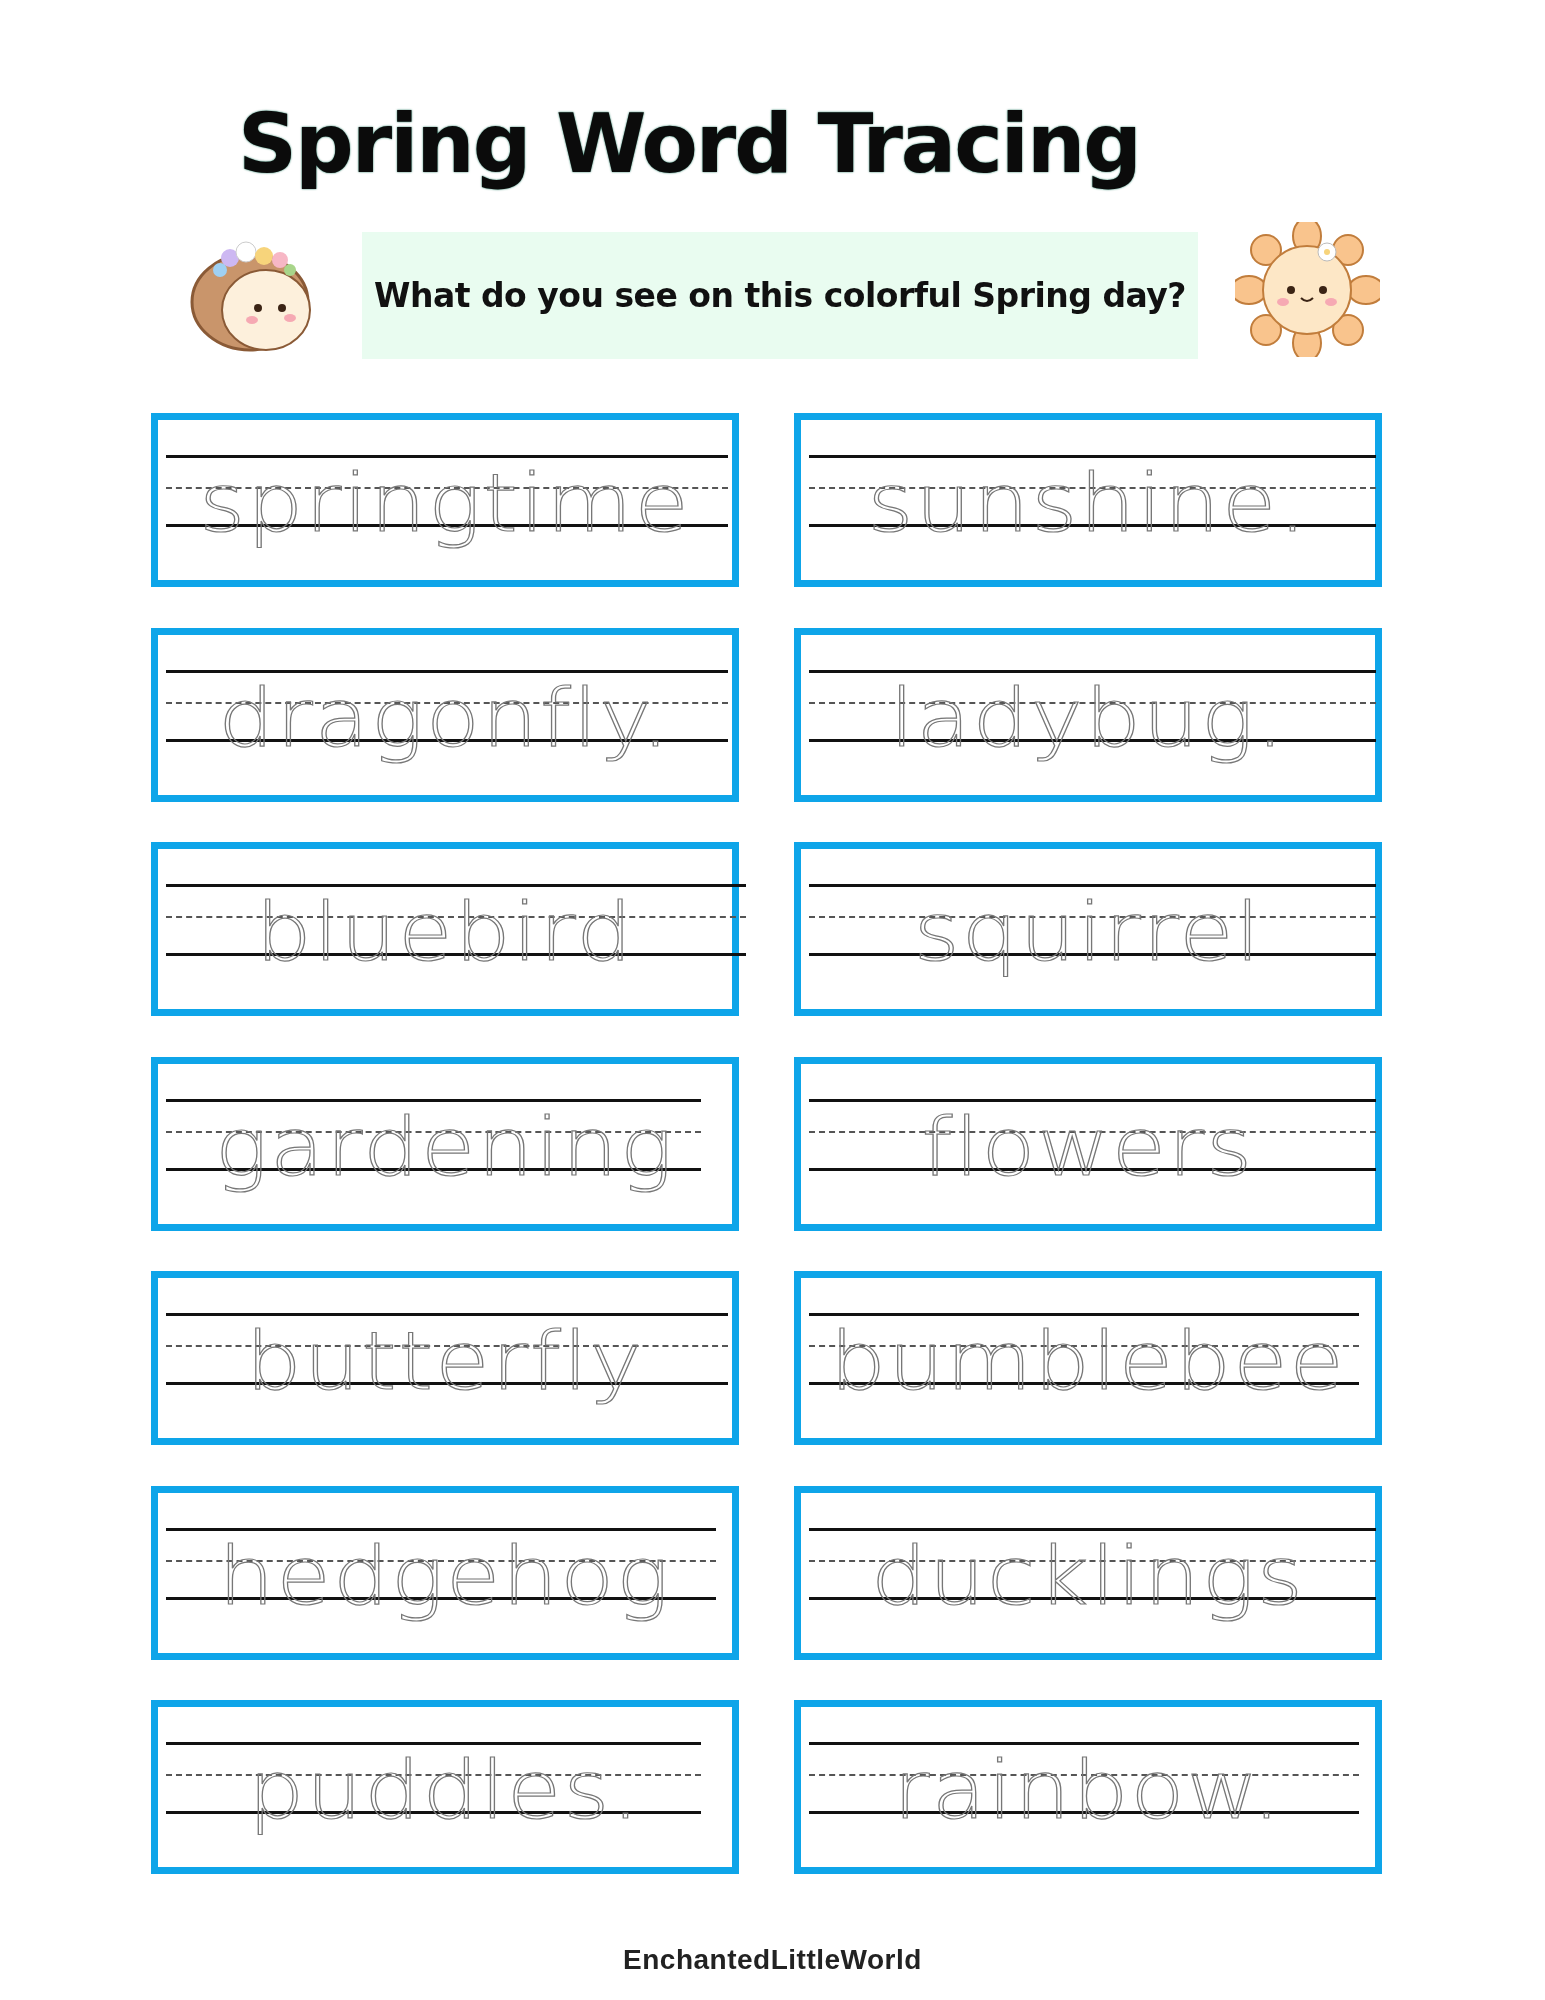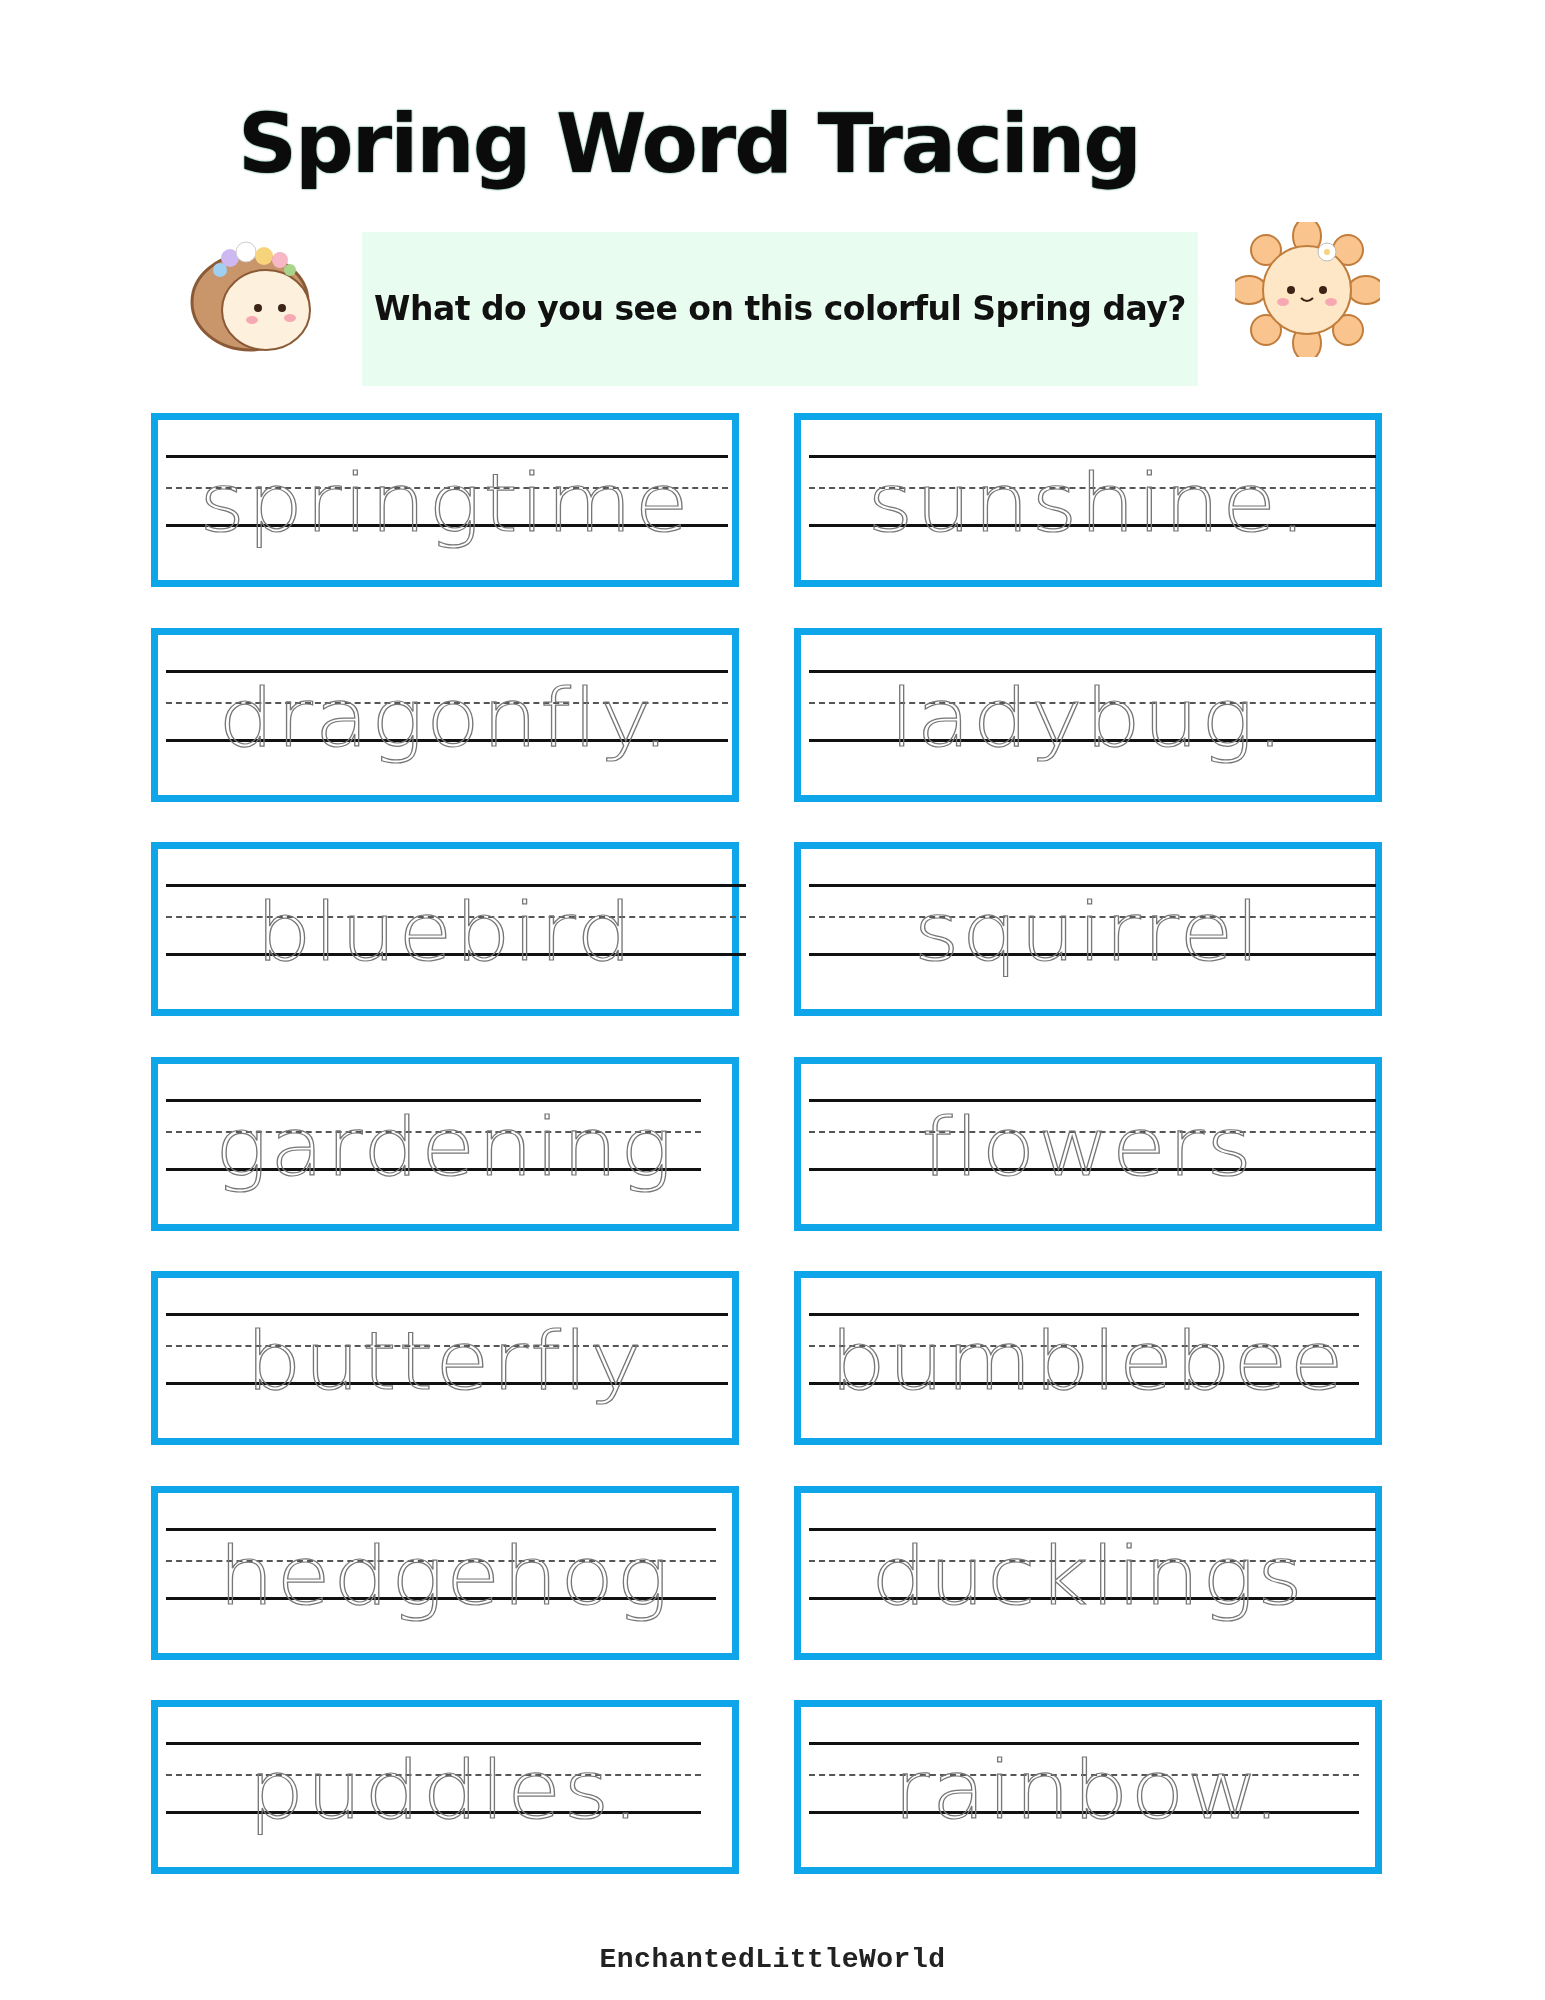--- a/index.html
+++ b/index.html
@@ -1,27 +1,27 @@
 <!DOCTYPE html>
 <html><head>
 <meta charset="utf-8">
 <style>
   html, body { margin:0; padding:0; background:#ffffff; }
   body { width:1545px; height:2000px; position:relative; overflow:hidden; font-family:"DejaVu Sans", sans-serif; }
   .title { position:absolute; left:0; width:1378px; top:96px; text-align:center; font-family:"DejaVu Sans", sans-serif; font-weight:bold; font-size:82px; letter-spacing:-2px; color:#0b0b0b; text-shadow:0 0 2px #0e6b52; }
-  .banner { position:absolute; left:362px; top:232px; width:836px; height:154px; background:#e9fcf0; display:flex; flex-direction:column; justify-content:center; align-items:center; }
+  .banner { position:absolute; left:362px; top:232px; width:836px; height:127px; background:#e9fcf0; display:flex; flex-direction:column; justify-content:center; align-items:center; }
   .banner div { font-family:"DejaVu Sans", sans-serif; font-weight:bold; font-size:33px; color:#111; line-height:46px; letter-spacing:-0.5px; }
   .mascot { position:absolute; }
   .hedgehog { left:178px; top:230px; width:140px; height:125px; }
   .sun { left:1235px; top:222px; width:145px; height:135px; }
   .card { position:absolute; width:588px; height:174px; border:7px solid #0ea5e9; background:#fff; box-sizing:border-box; }
   .line-top, .line-base { position:absolute; left:8px; height:3px; background:#111; }
   .line-mid { position:absolute; left:8px; border-top:2px dashed #555; height:0; }
   .trace { position:absolute; left:0; width:100%; text-align:center; font-family:"DejaVu Sans", sans-serif; font-weight:200; font-size:80px; line-height:80px; color:transparent; -webkit-text-stroke:1.2px #777; letter-spacing:2px; transform:scaleX(1.1); }
-  .footer { position:absolute; left:0; width:1545px; top:1944px; text-align:center; font-family:Liberation Mono, monospace; font-weight:bold; font-size:28px; color:#222; letter-spacing:0.5px; }
+  .footer { position:absolute; left:0; width:1545px; top:1944px; text-align:center; font-family:Liberation Sans, sans-serif; font-weight:bold; font-size:28px; color:#222; letter-spacing:0.5px; }
 </style>
 </head>
 <body>
 
 <div class="title">Spring Word Tracing</div>
 
 <div class="mascot hedgehog">
   <svg width="140" height="125" viewBox="0 0 140 125">
     <ellipse cx="72" cy="72" rx="58" ry="48" fill="#c9956b" stroke="#8a5a36" stroke-width="3"></ellipse>
     <ellipse cx="88" cy="80" rx="44" ry="40" fill="#fdf0dc" stroke="#8a5a36" stroke-width="2"></ellipse>

